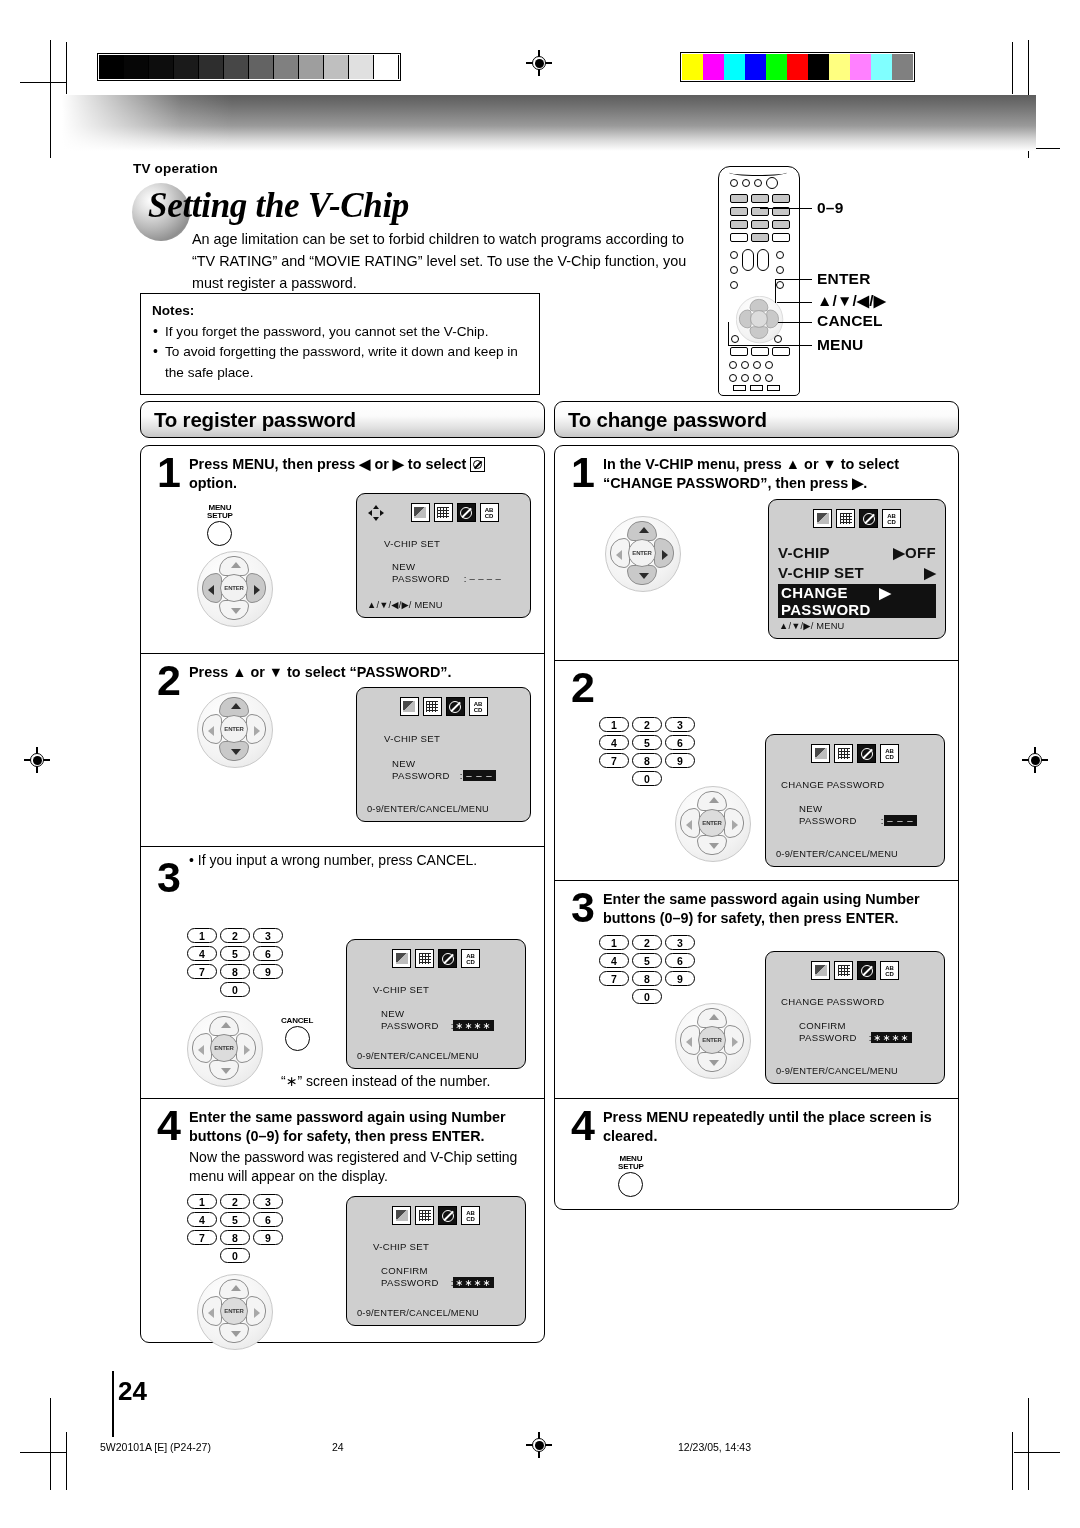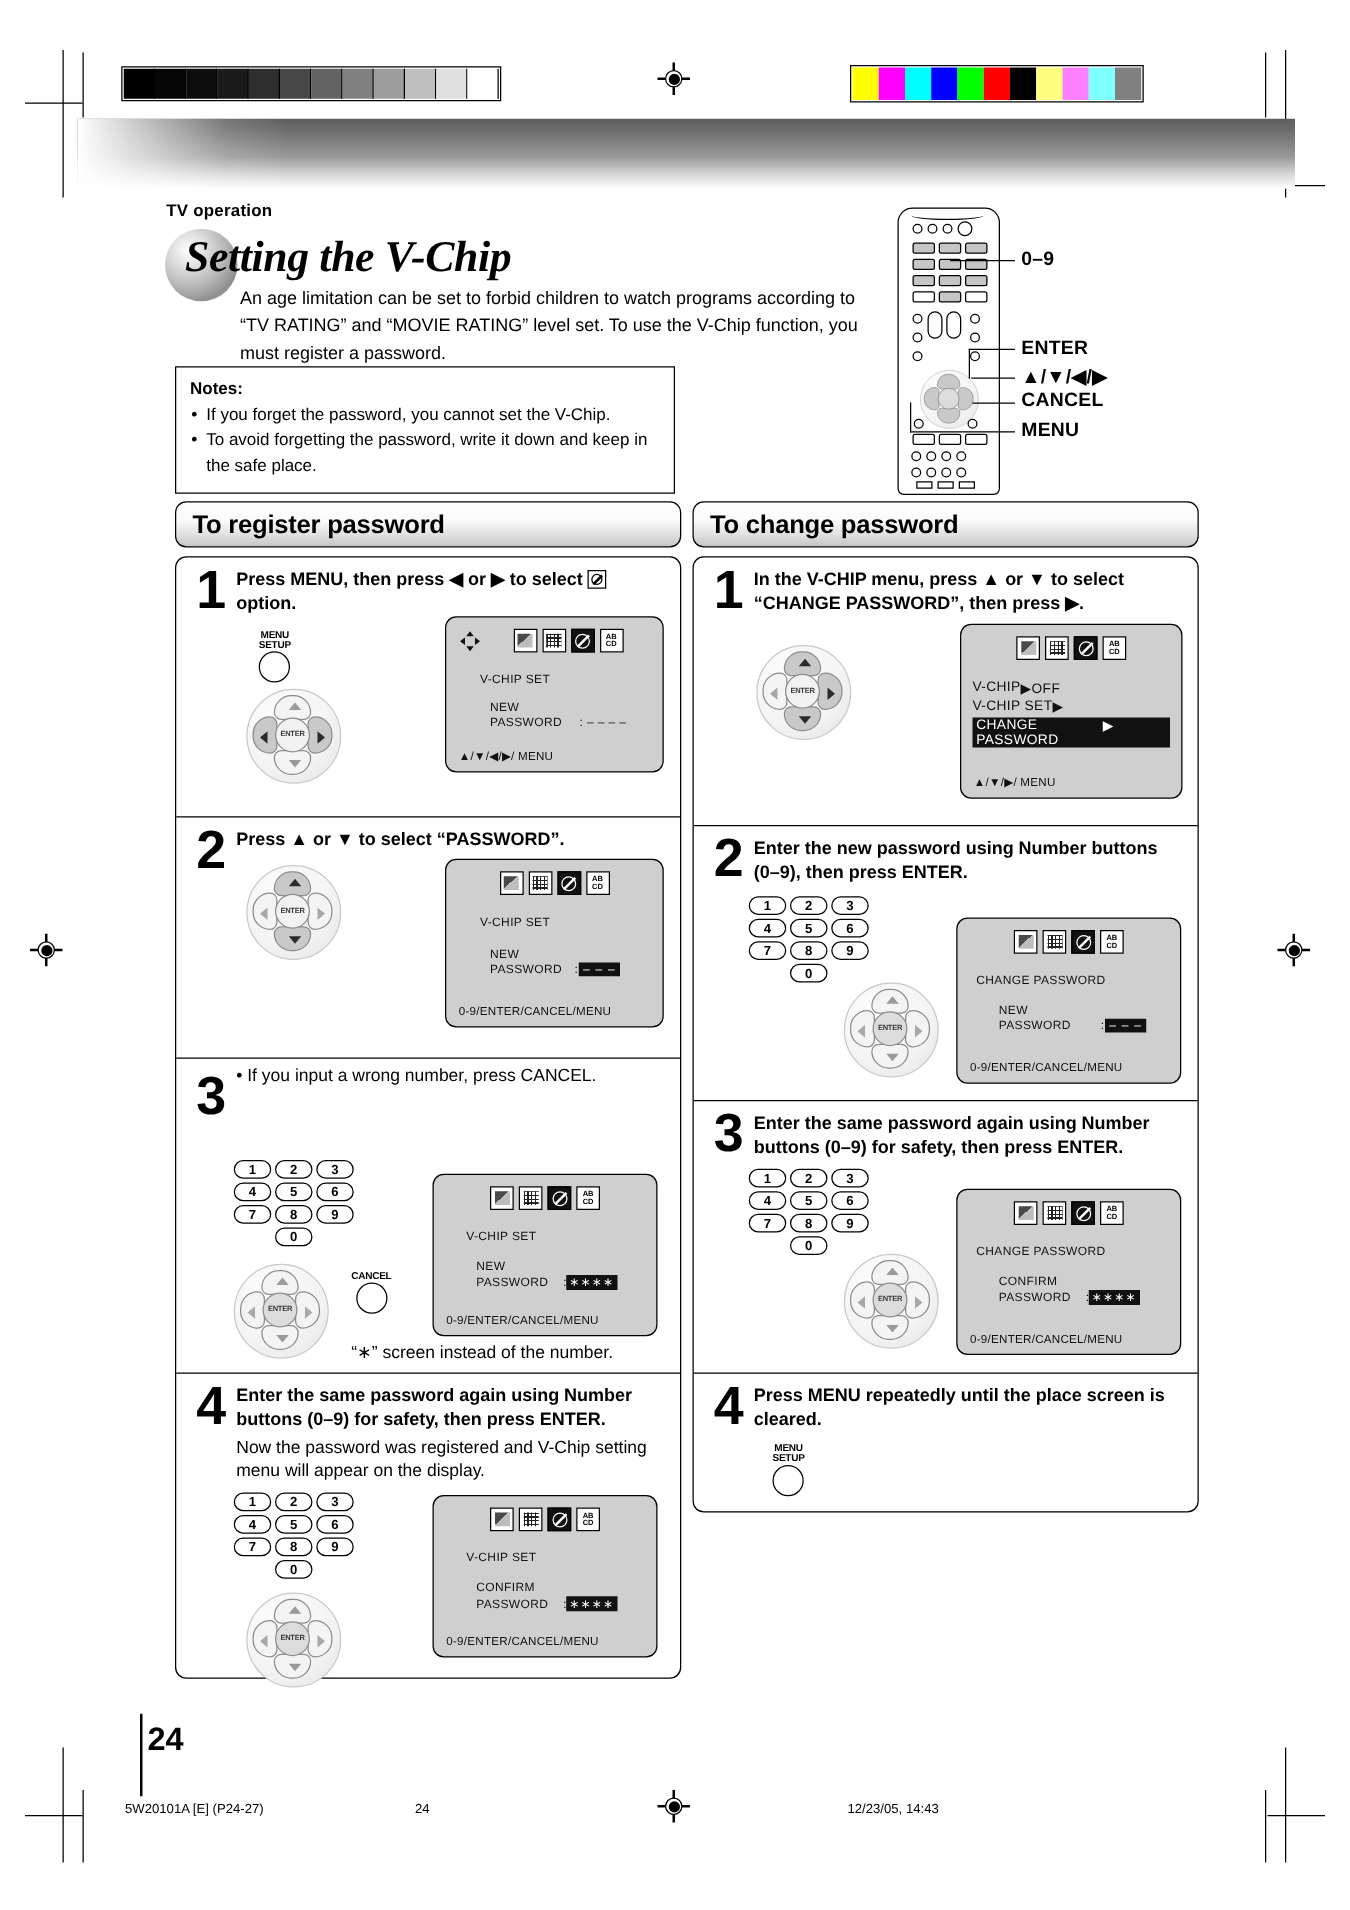--- a/index.html
+++ b/index.html
@@ -122,21 +122,21 @@
       repeating-linear-gradient(to bottom,#222 0 1px,transparent 1px 3px),
       repeating-linear-gradient(to right,#222 0 1px,transparent 1px 3px);}
   .osd-ic .nosym{width:12px;height:12px;border:1.7px solid #fff;border-radius:50%;position:relative;box-sizing:border-box;}
   .osd-ic .nosym:after{content:"";position:absolute;left:-1px;top:4px;width:13px;height:1.7px;background:#fff;transform:rotate(-45deg);}
   .osd-ic .abcd{font-size:6px;font-weight:bold;text-align:center;line-height:1;}
   .osd-cursor{position:absolute;left:11px;top:11px;width:16px;height:16px;}
   .osd-txt{font-size:9.6px;letter-spacing:.3px;color:#111;}
   .osd-foot{position:absolute;left:10px;bottom:7px;font-size:9.3px;letter-spacing:.2px;color:#111;}
   .pw-field{display:inline-block;background:#111;color:#fff;padding:0 2px;letter-spacing:1px;font-size:9.6px;}
   .pw-dash{display:inline-block;background:#111;color:#fff;padding:0 3px;letter-spacing:1px;font-size:9.6px;}
-  .osd-row{display:flex;justify-content:flex-start;font-size:11px;color:#111;letter-spacing:.3px;}
+  .osd-row{display:flex;justify-content:space-between;font-size:15px;color:#111;letter-spacing:.3px;font-weight:bold;}
   .osd-row.hi{background:#111;color:#fff;padding:0 3px;}
 
   
   .pagenum{position:absolute;left:118px;top:1376px;font-size:26px;font-weight:bold;}
   .pagerule{position:absolute;left:112px;top:1371px;width:2.4px;height:66px;background:#000;}
   .foot{position:absolute;font-size:10.5px;}
 </style>
 </head>
 <body>
 
@@ -602,21 +602,20 @@
             <span>CHANGE PASSWORD</span>
             <span style="margin-right:42px;">▶</span>
           </div>
         </div>
         <div class="osd-foot">▲/▼/▶/ MENU</div>
       </div>
     </div>
 
     <div class="step" style="height:220px;">
       <div class="stepnum">2</div>
-      <div class="steptext">Enter the new password using Number buttons (0–9), then press ENTER.</div>
       <div class="keypad" style="position:absolute;left:44px;top:56px;">
         <div class="key">1</div>
         <div class="key">2</div>
         <div class="key">3</div>
         <div class="key">4</div>
         <div class="key">5</div>
         <div class="key">6</div>
         <div class="key">7</div>
         <div class="key">8</div>
         <div class="key">9</div>

